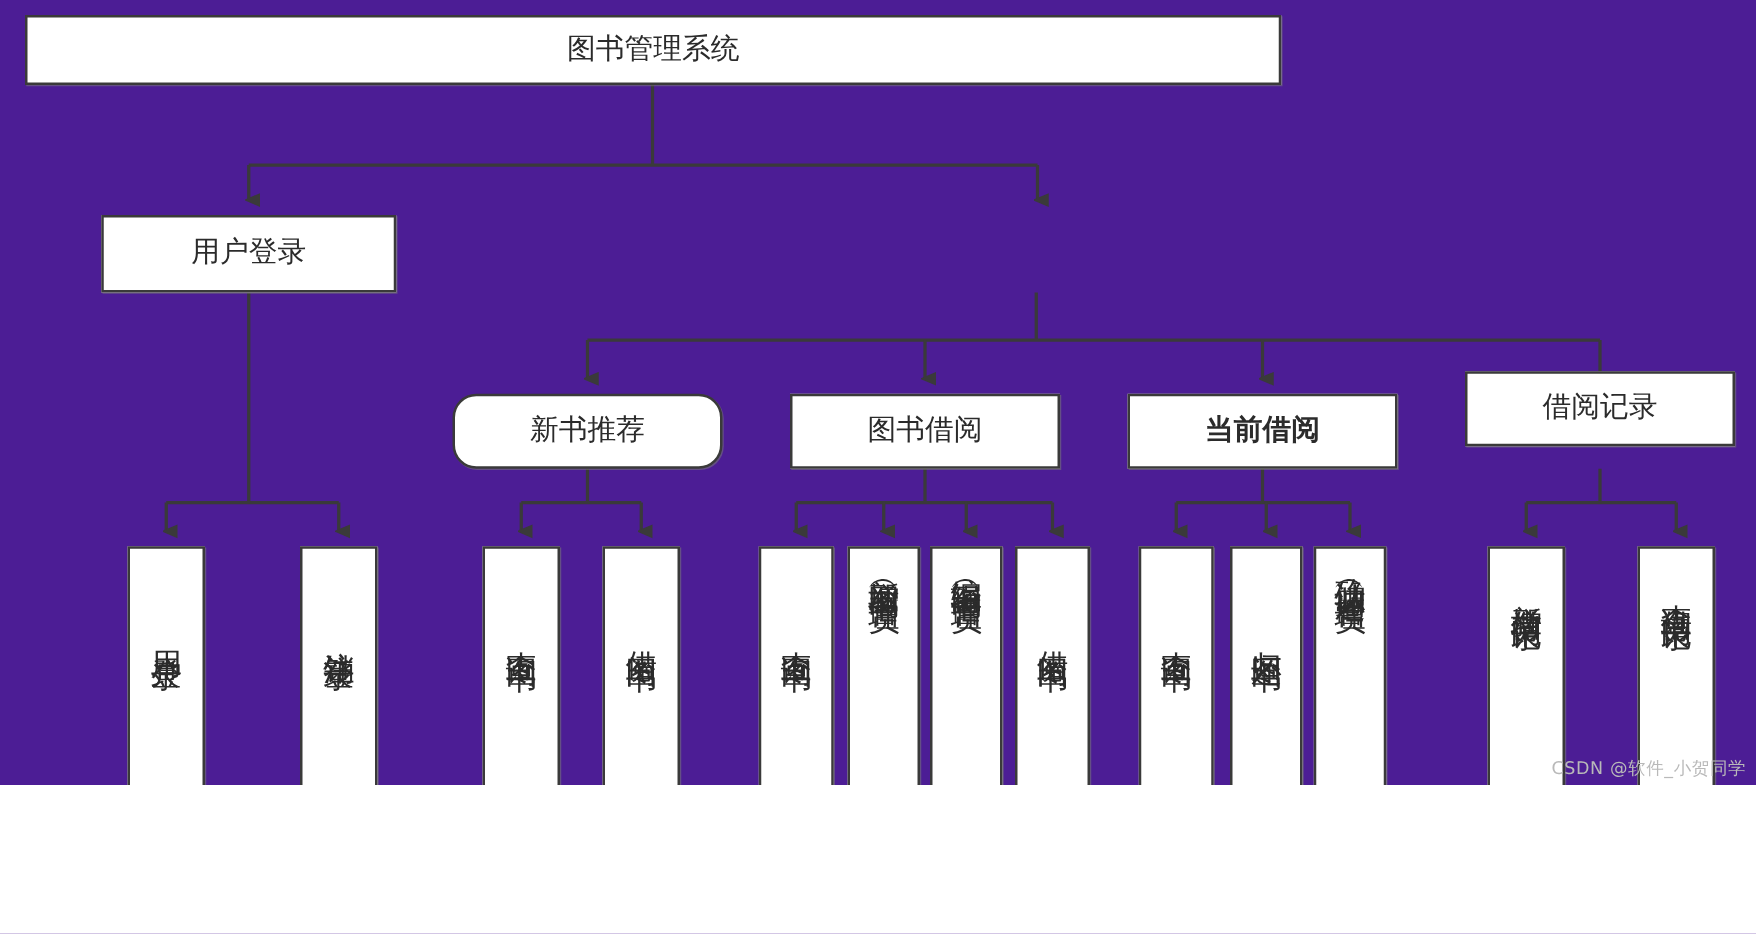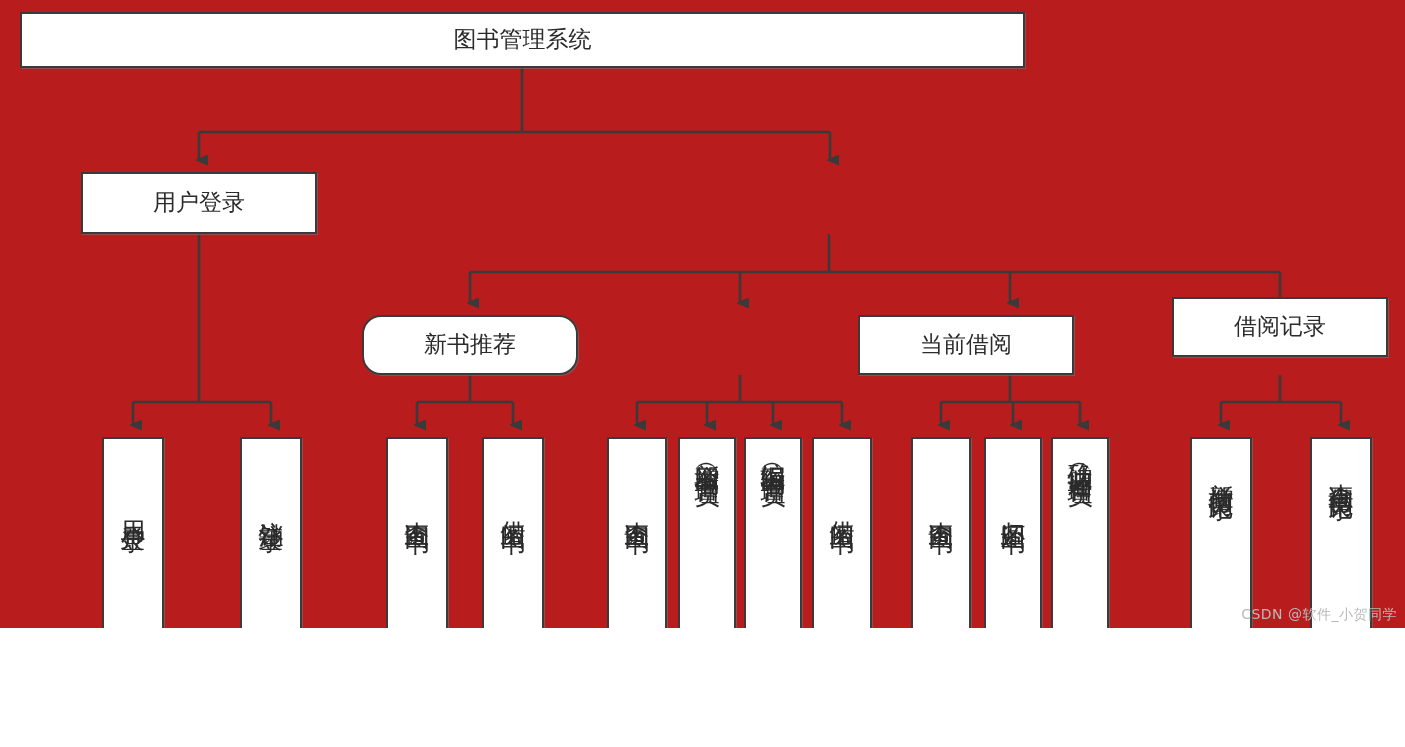--- a/index.html
+++ b/index.html
@@ -7,21 +7,21 @@
     padding: 0;
     background: #ffffff;
   }
   body {
     font-family: "DejaVu Sans", "Liberation Sans", sans-serif;
   }
   #canvas {
     position: relative;
     width: 1405px;
     height: 628px;
-    background: #b91c1c;
+    background: #4c1d95;
     overflow: hidden;
   }
   svg#wires {
     position: absolute;
     left: 0;
     top: 0;
     width: 1405px;
     height: 747px;
     pointer-events: none;
   }
@@ -132,21 +132,24 @@
     <span class="label">图书管理系统</span>
   </div>
 
   <div class="node horiz" style="left:81px; top:172px; width:236px; height:62px;">
     <span class="label">用户登录</span>
   </div>
 
   <div class="node horiz" style="left:362px; top:315px; width:216px; height:60px;border-radius:19px;">
     <span class="label">新书推荐</span>
   </div>
-  <div class="node horiz" style="left:858px; top:315px; width:216px; height:60px;">
+  <div class="node horiz" style="left:632px; top:315px; width:216px; height:60px;">
+    <span class="label">图书借阅</span>
+  </div>
+  <div class="node horiz" style="left:902px; top:315px; width:216px; height:60px;font-weight:bold;">
     <span class="label">当前借阅</span>
   </div>
   <div class="node horiz" style="left:1172px; top:297px; width:216px; height:60px;">
     <span class="label">借阅记录</span>
   </div>
 
   <div class="node vert" style="left:102px; top:437px; width:62px; height:297px; padding-top:62px;">
     <span class="label">用户登录</span>
   </div>
   <div class="node vert" style="left:240px; top:437px; width:62px; height:297px; padding-top:62px;">

